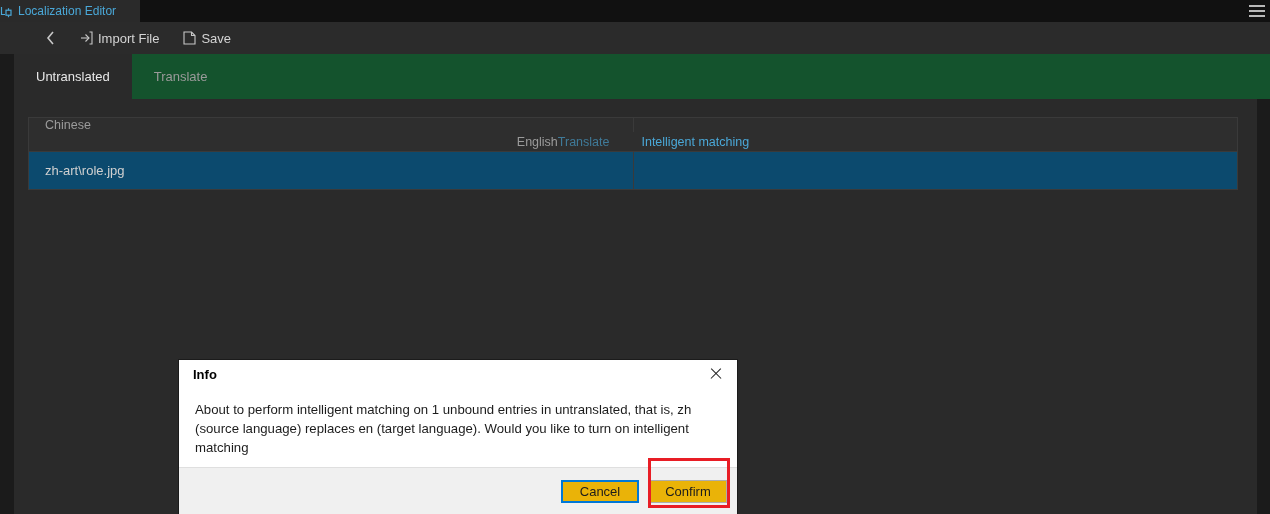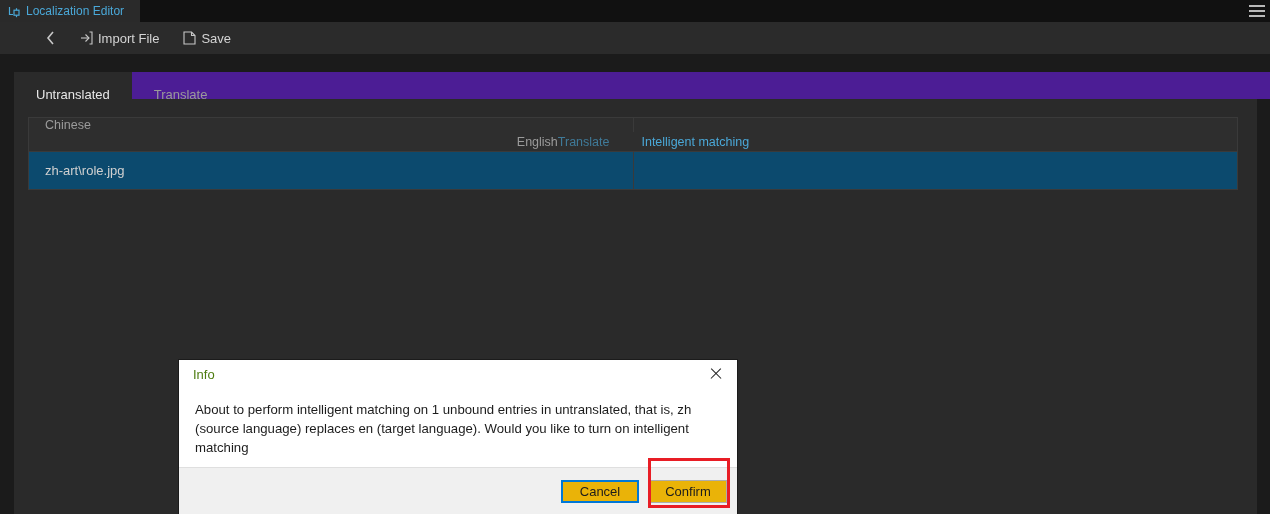--- a/index.html
+++ b/index.html
@@ -23,21 +23,20 @@
     background: #111111;
   }
   .app-tab {
     position: absolute;
     left: 0; top: 0;
     width: 140px; height: 22px;
     background: #2a2a2a;
     display: flex;
     align-items: center;
     gap: 5px;
-    padding-left: 8px;
     box-sizing: border-box;
   }
   .app-tab-label {
     color: #4aa8d8;
     font-size: 12px;
     line-height: 1;
     white-space: nowrap;
   }
   .app-icon { width: 13px; height: 13px; display:block; }
   .hamburger {
@@ -82,23 +81,23 @@
     padding: 0 12px;
     color: #d4d4d4;
     font-size: 13px;
     white-space: nowrap;
   }
   .tb-item svg { display: block; }
 
   
   .tabstrip {
     position: absolute;
-    left: 0; top: 72px;
+    left: 0; top: 54px;
     width: 1270px; height: 45px;
-    background: #4c1d95;
+    background: #14532d;
     display: flex;
     align-items: flex-end;
   }
   .tabstrip .strip-pad { width: 14px; height: 100%; background:#1b1b1b; }
   .vtab {
     height: 45px;
     display: flex;
     align-items: center;
     justify-content: center;
     padding: 0 22px;
@@ -193,21 +192,22 @@
   .dlg-head {
     height: 28px;
     display: flex;
     align-items: center;
     justify-content: space-between;
     padding: 0 13px 0 14px;
     box-sizing: border-box;
   }
   .dlg-title {
     font-size: 13px;
-    color: #4d7c0f;
+    color: #000000;
+    font-weight: bold;
   }
   .dlg-close {
     width: 16px; height: 16px;
     position: relative;
   }
   .dlg-close:before, .dlg-close:after {
     content: "";
     position: absolute;
     left: 1px; top: 7px;
     width: 14px; height: 1.4px;

